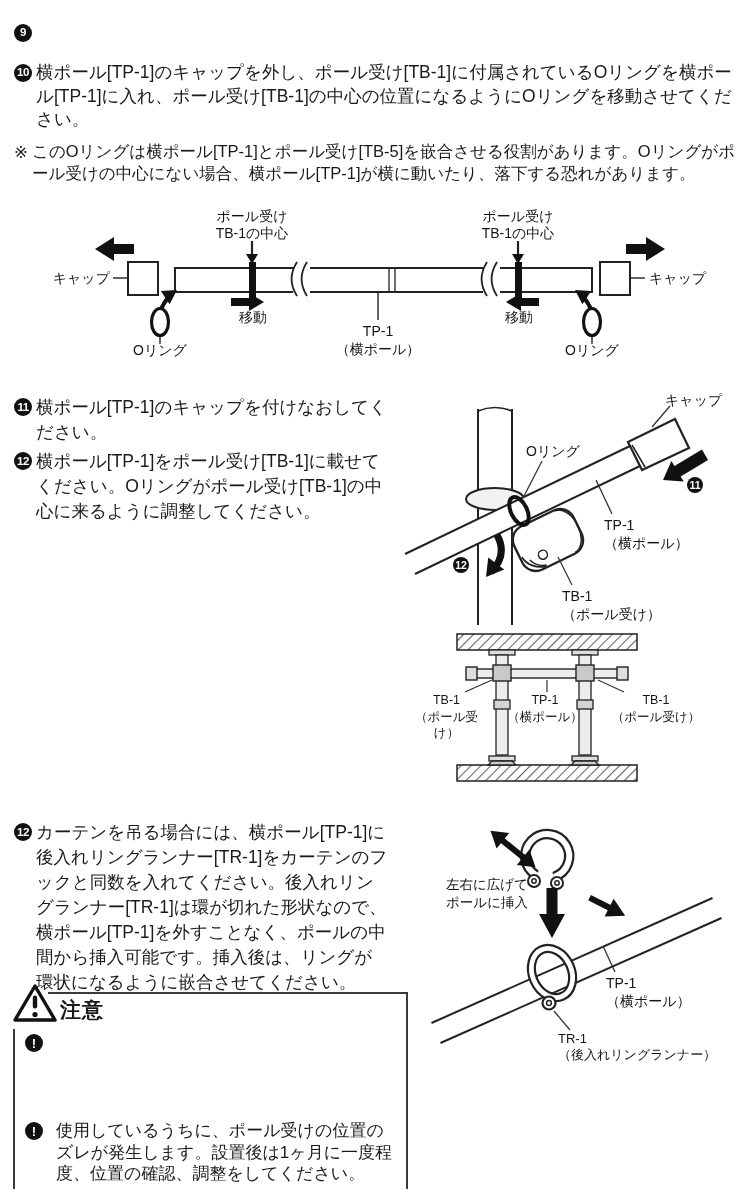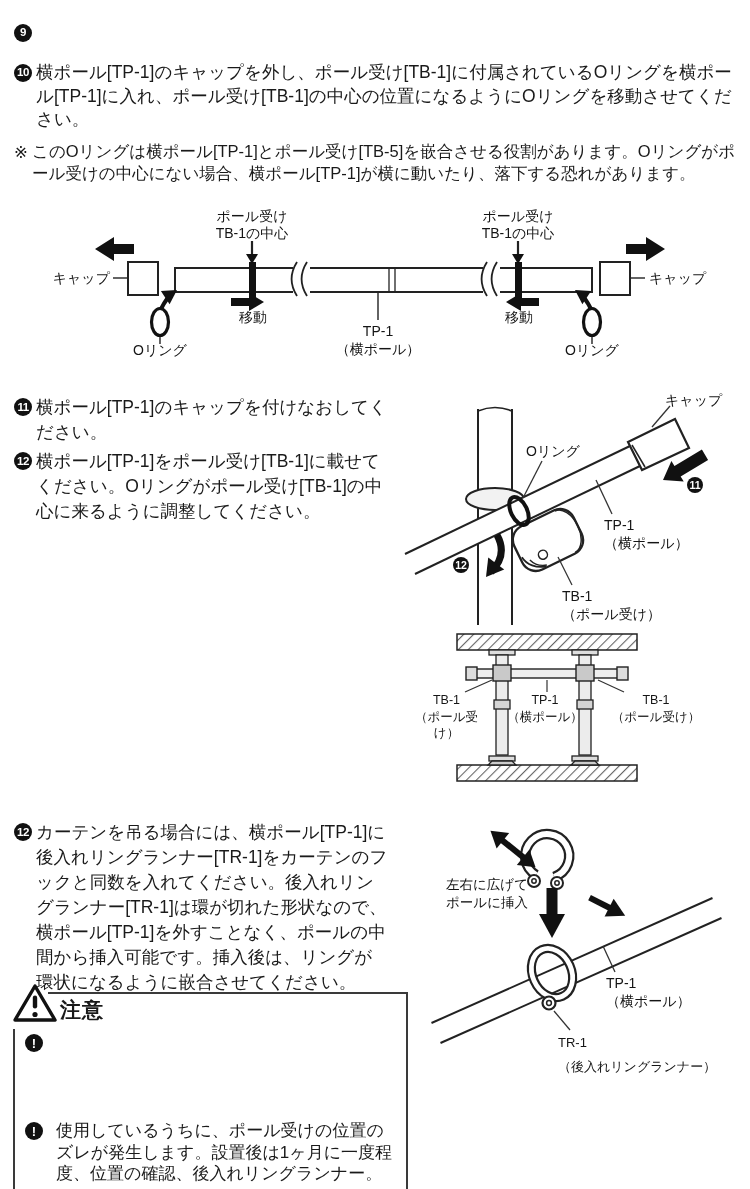--- a/index.html
+++ b/index.html
@@ -279,21 +279,21 @@
 
       <g stroke="#333" stroke-width="1.3">
         <line x1="203" y1="131" x2="215" y2="157"></line>
         <line x1="154" y1="196" x2="170" y2="215"></line>
       </g>
     </svg>
     <div class="dlabel" style="left:46px;top:61px;line-height:17.5px;font-size:13.5px;">左右に広げて
 ポールに挿入</div>
     <div class="dlabel" style="left:206px;top:159px;">TP-1
 （横ポール）</div>
-    <div class="dlabel" style="left:158px;top:216px;font-size:13px;line-height:24px;">TR-1
+    <div class="dlabel" style="left:158px;top:216px;font-size:13px;line-height:16px;">TR-1
 （後入れリングランナー）</div>
   </div>
 
   <div id="caution">
     <div class="edge e-top"></div>
     <div class="edge e-right"></div>
     <div class="edge e-bottom"></div>
     <div class="edge e-left"></div>
     <svg style="left:-1px;top:-9px;" width="46" height="40" viewBox="0 0 46 40">
       <path d="M23,3 L43,37 H3 Z" fill="#fff" stroke="#111" stroke-width="3.4" stroke-linejoin="round"></path>
@@ -304,18 +304,18 @@
 
     <div class="c-item" style="top:40px;">
       <span class="c-icon">!</span>
       <div class="c-lines">
       </div>
     </div>
 
     <div class="c-item" style="top:128px;">
       <span class="c-icon">!</span>
       <div class="c-lines">
-        <div>使用しているうちに、ポール受けの位置のズレが発生します。設置後は1ヶ月に一度程度、位置の確認、後入れリングランナー。</div>
+        <div>使用しているうちに、ポール受けの位置のズレが発生します。設置後は1ヶ月に一度程度、位置の確認、調整をしてください。</div>
       </div>
     </div>
   </div>
 
 </div>
 
 </body></html>

